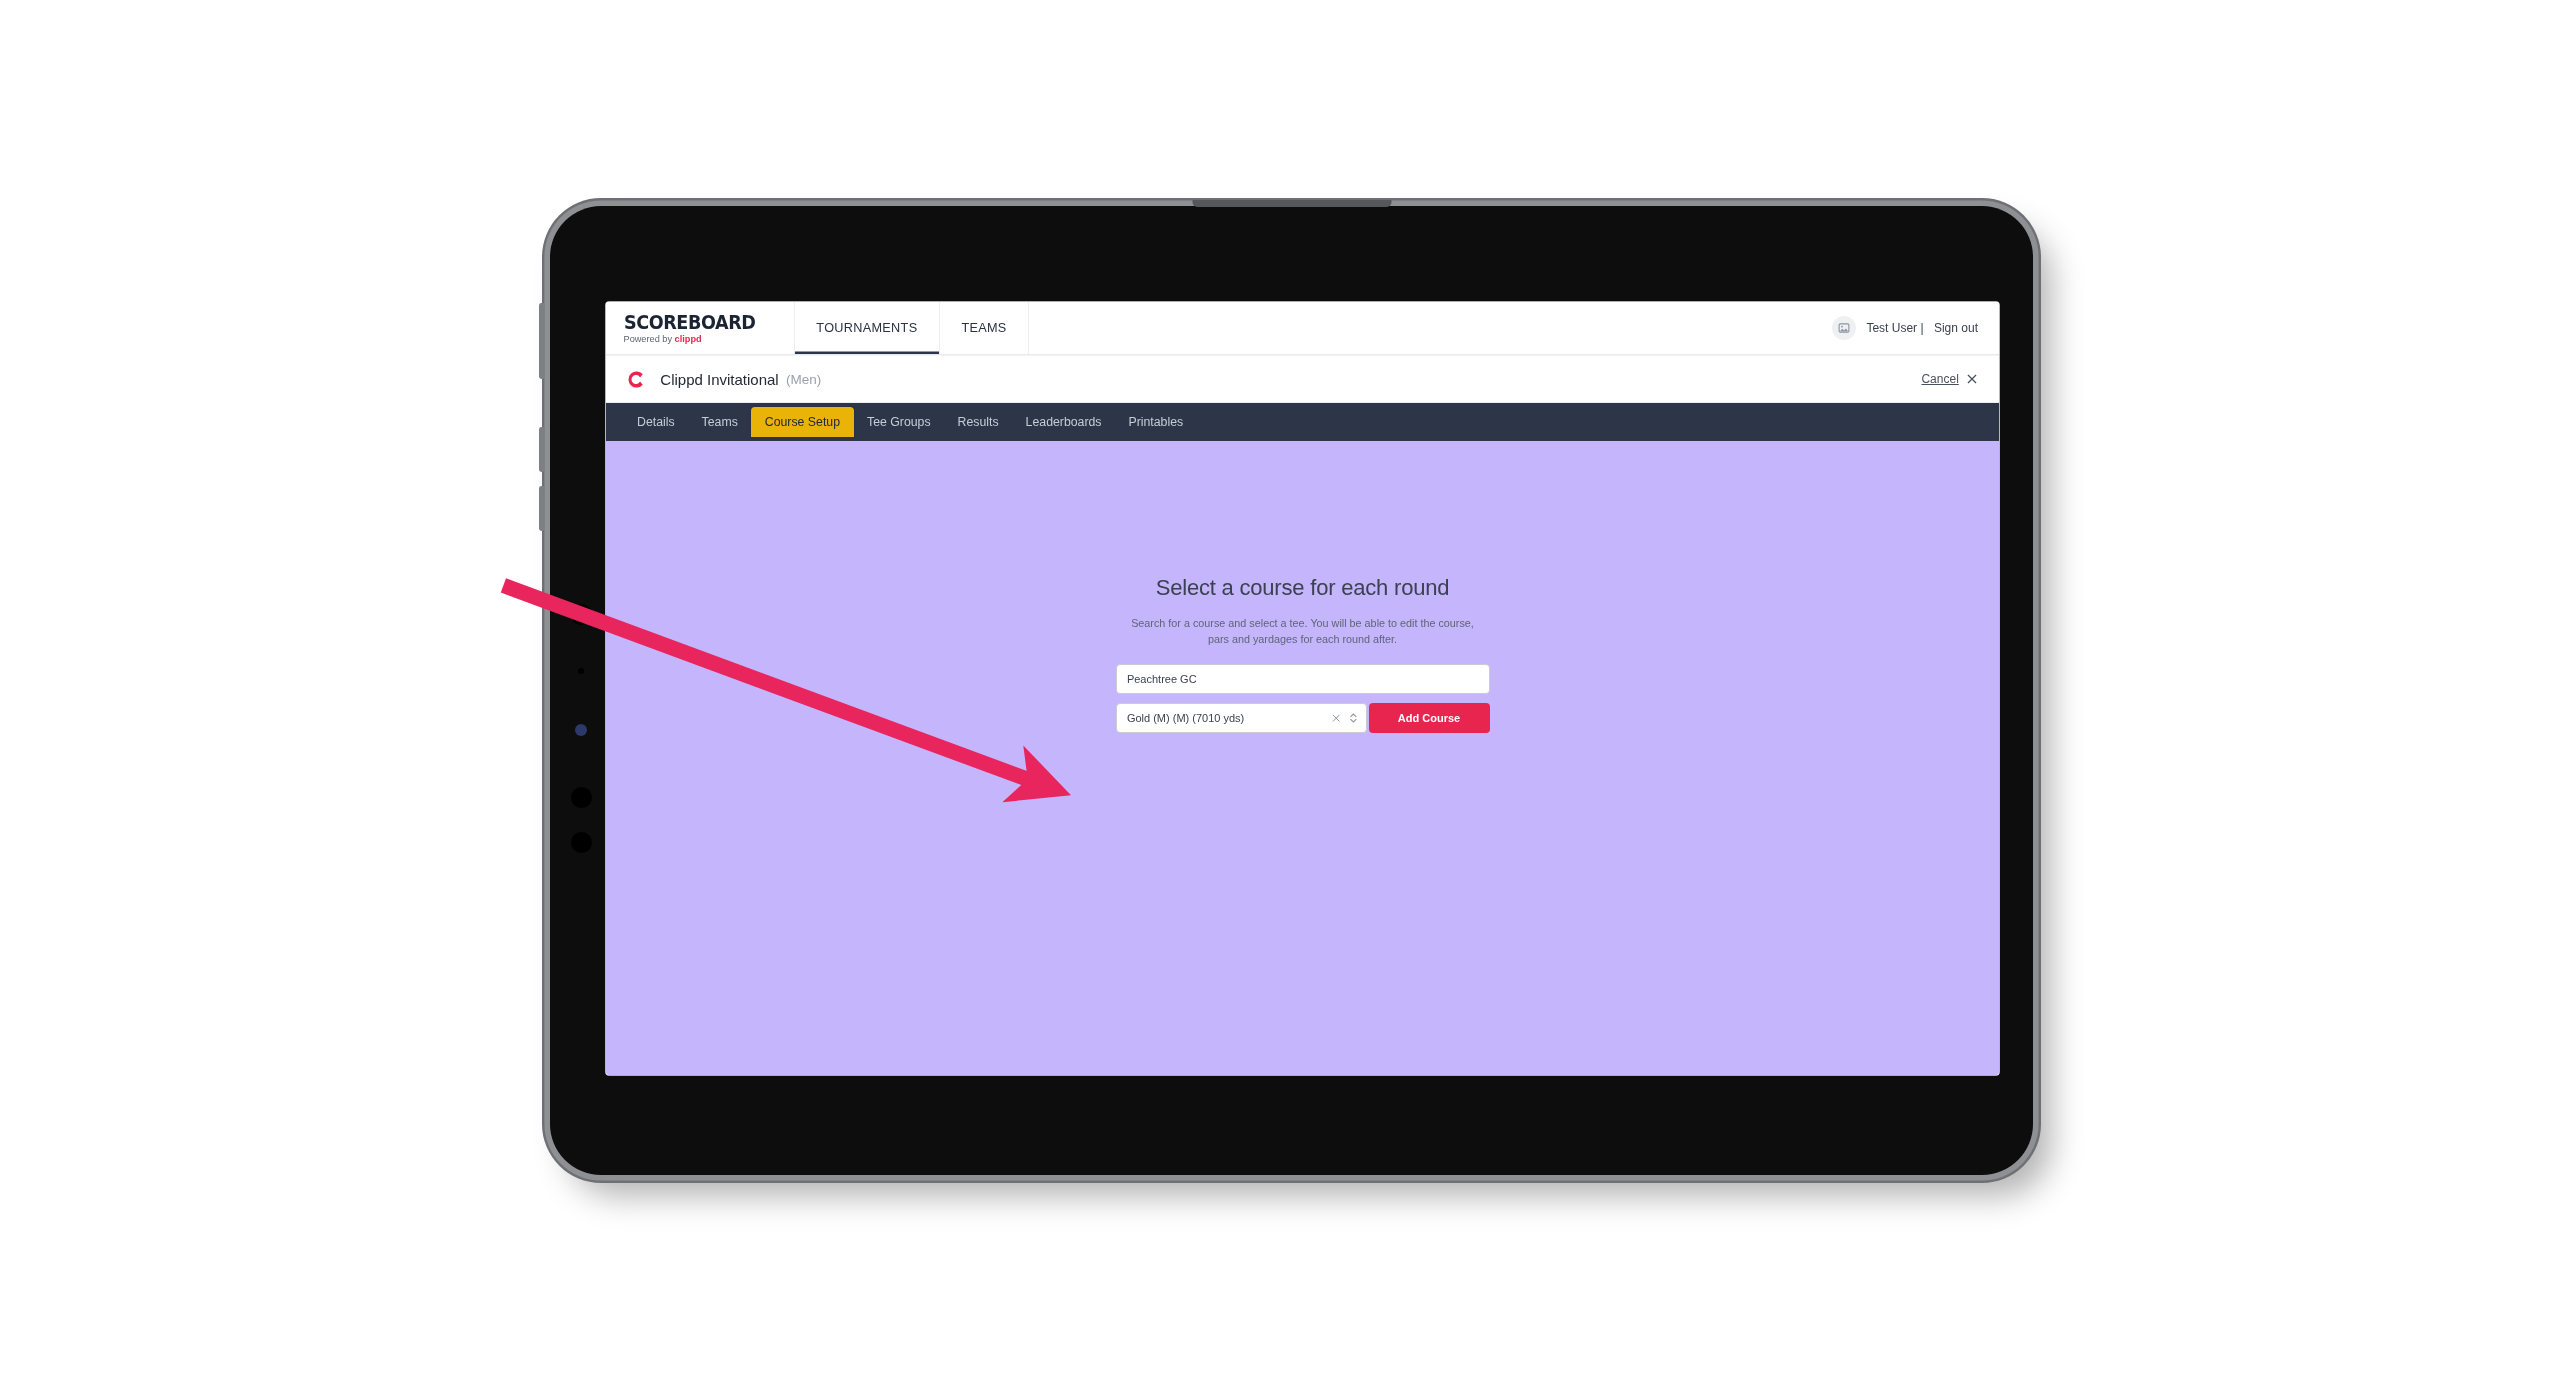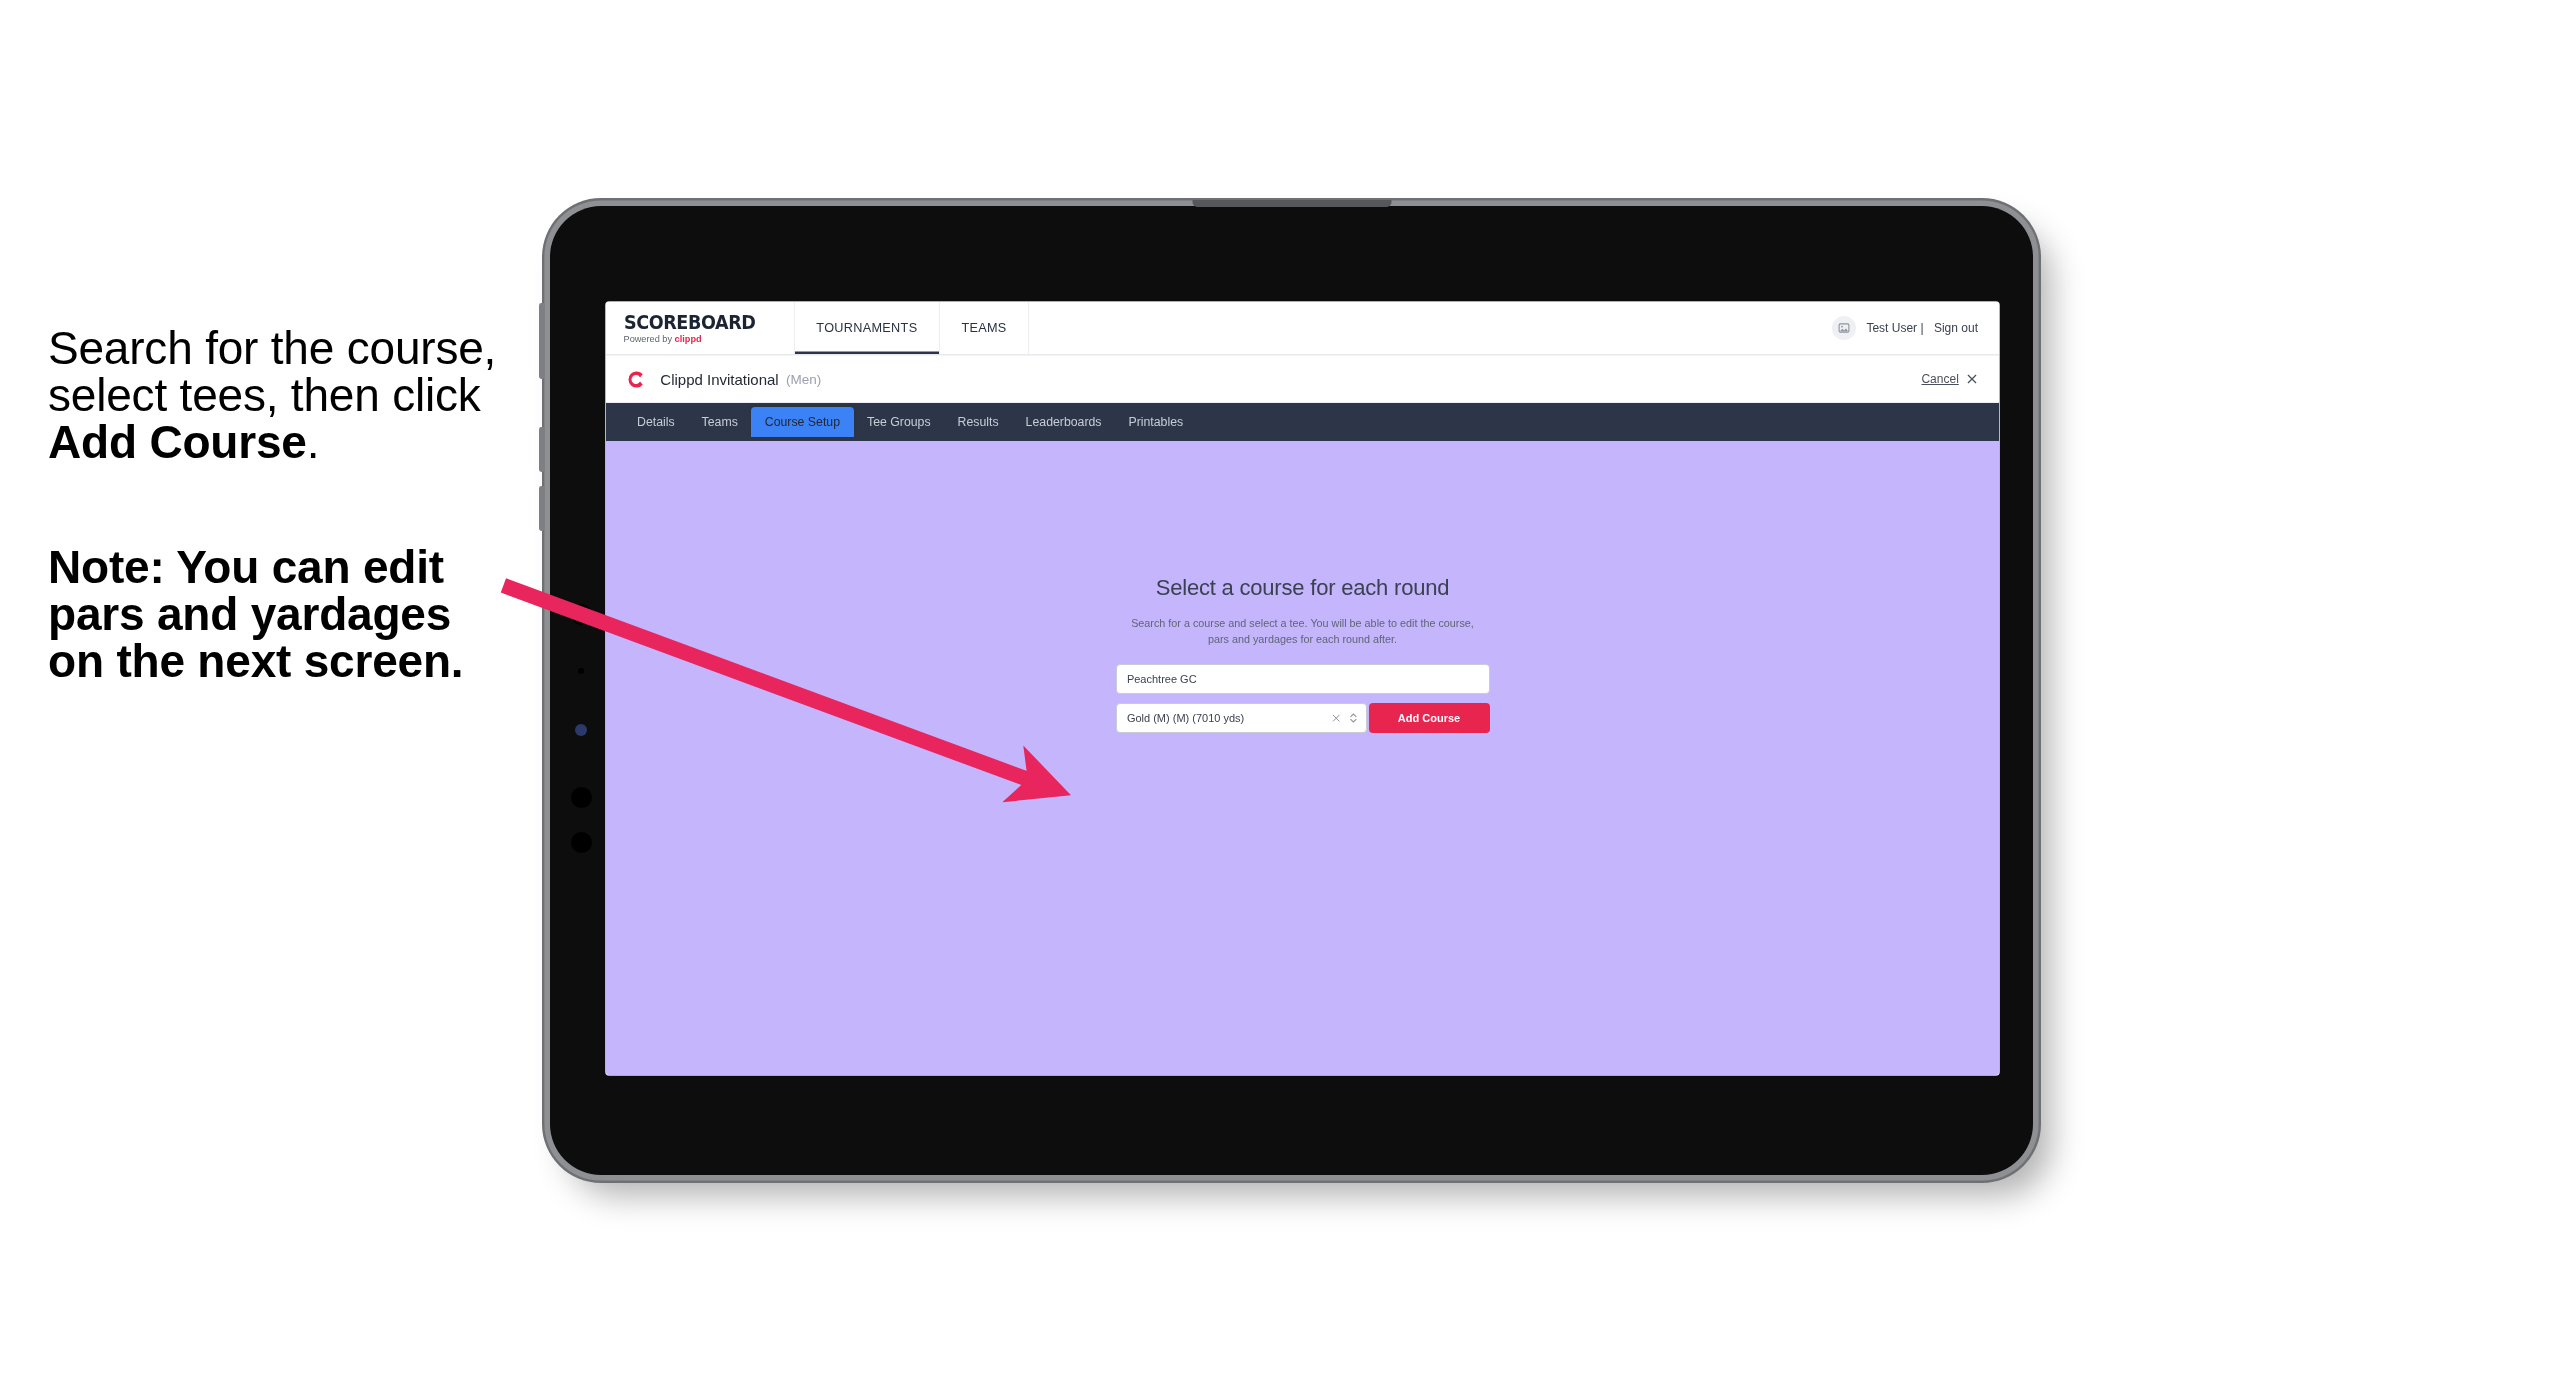--- a/index.html
+++ b/index.html
@@ -175,21 +175,21 @@
     font-size: 12.3px;
     color: #c7ccd6;
     padding: 0 13.5px;
     height: 29px;
     display: flex; align-items: center;
     cursor: pointer;
     border-radius: 4px 4px 0 0;
     margin-bottom: 0;
   }
   .subnav-item.active {
-    background: #3b82f6;
+    background: #eab308;
     color: #222936;
     font-weight: 400;
     height: 30px;
     box-shadow: 0 -0.8px 3.2px rgba(0,0,0,0.10);
   }
 
   
   .body-area {
     height: calc(100% - 53px - 48px - 38px);
     background: #c4b5fd;
@@ -272,24 +272,20 @@
     left: 0; top: 0;
     width: 2576px; height: 1386px;
     pointer-events: none;
   }
 </style>
 </head>
 <body>
 
 <div class="stage">
 
-  <div class="instructions">
-    <div class="instr-p first"><span>Search for the course, select tees, then click </span><span class="strong">Add Course</span><span>.</span></div>
-    <div class="instr-p note">Note: You can edit pars and yardages on the next screen.</div>
-  </div>
 
   <div class="tablet">
     <div class="btn-side btn-power"></div>
     <div class="btn-side btn-vol-a"></div>
     <div class="btn-side btn-vol-b"></div>
     <div class="bezel-dot dot-cam"></div>
     <div class="bezel-dot dot-mic"></div>
     <div class="bezel-dot dot-led"></div>
     <div class="bezel-dot dot-spk1"></div>
     <div class="bezel-dot dot-spk2"></div>

